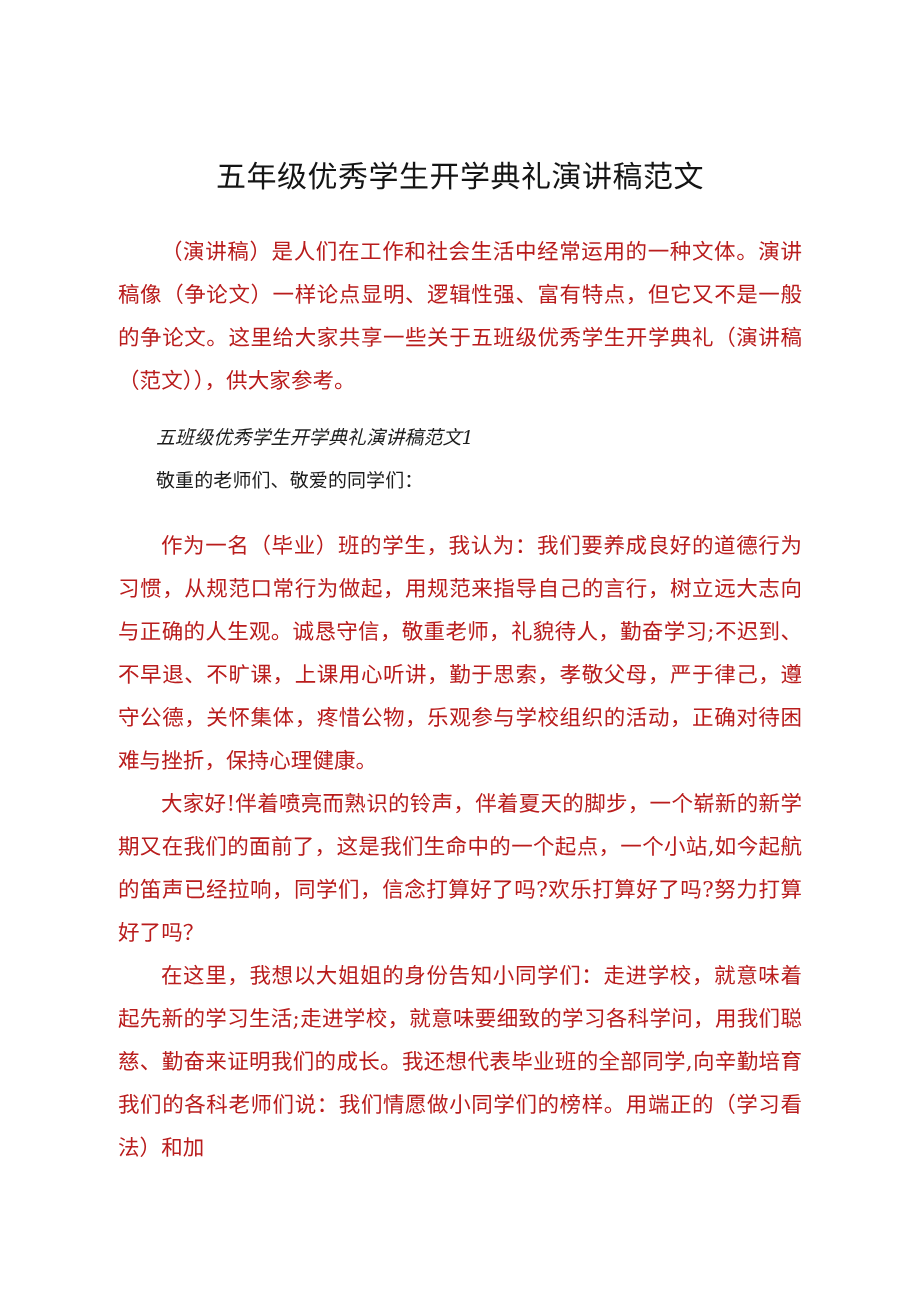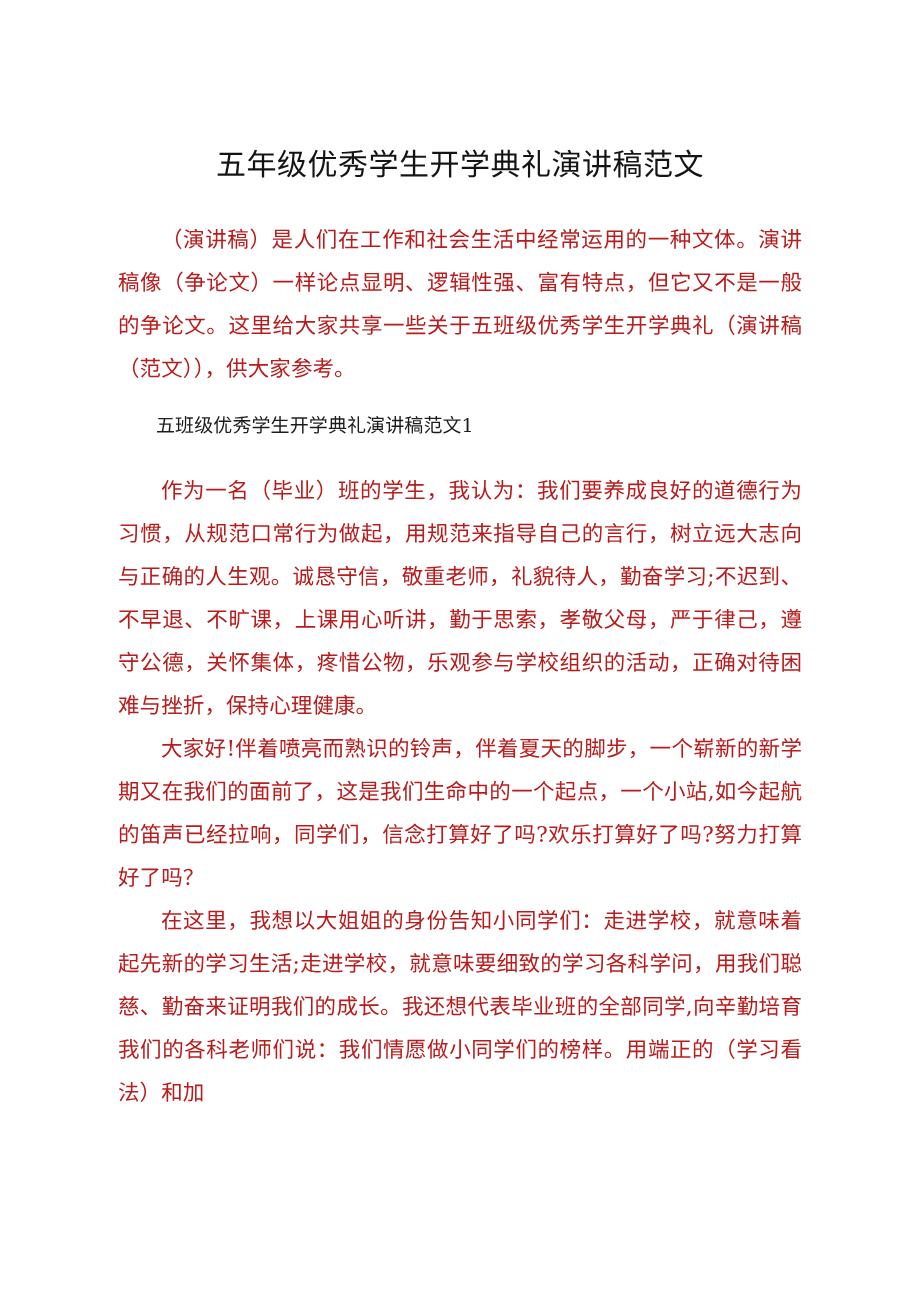--- a/index.html
+++ b/index.html
@@ -23,21 +23,21 @@
     left: 0;
     top: 0;
     width: 920px;
     height: 1301px;
     background: #ffffff;
   }
 
   .content {
     position: absolute;
     left: 118px;
-    top: 0;
+    top: 12px;
     width: 684px;
   }
 
   
   .doc-title {
     margin: 0;
     padding: 0;
     font-size: 30px;
     font-weight: 400;
     line-height: 1.25;
@@ -82,36 +82,38 @@
     line-height: 43px;
     text-indent: 2em;
     text-align: left;
     color: #1c1c1c;
     letter-spacing: 0.1px;
     white-space: nowrap;
   }
 
   p.subline.first {
     margin-top: 14px;
+    font-style: italic;
   }
 </style>
 </head>
 <body>
 
 <div class="page">
   <div class="content">
 
     <h1 class="doc-title">五年级优秀学生开学典礼演讲稿范文</h1>
 
     <div class="body-block">
 
       <p class="para">（演讲稿）是人们在工作和社会生活中经常运用的一种文体。演讲稿像（争论文）一样论点显明、逻辑性强、富有特点，但它又不是一般的争论文。这里给大家共享一些关于五班级优秀学生开学典礼（演讲稿（范文）），供大家参考。</p>
 
       <p class="subline first">五班级优秀学生开学典礼演讲稿范文1</p>
 
+      <p class="subline">敬重的老师们、敬爱的同学们：</p>
 
       <p class="para spaced">作为一名（毕业）班的学生，我认为：我们要养成良好的道德行为习惯，从规范口常行为做起，用规范来指导自己的言行，树立远大志向与正确的人生观。诚恳守信，敬重老师，礼貌待人，勤奋学习;不迟到、不早退、不旷课，上课用心听讲，勤于思索，孝敬父母，严于律己，遵守公德，关怀集体，疼惜公物，乐观参与学校组织的活动，正确对待困难与挫折，保持心理健康。</p>
 
       <p class="para">大家好!伴着喷亮而熟识的铃声，伴着夏天的脚步，一个崭新的新学期又在我们的面前了，这是我们生命中的一个起点，一个小站,如今起航的笛声已经拉响，同学们，信念打算好了吗?欢乐打算好了吗?努力打算好了吗？</p>
 
       <p class="para spaced">在这里，我想以大姐姐的身份告知小同学们：走进学校，就意味着起先新的学习生活;走进学校，就意味要细致的学习各科学问，用我们聪慈、勤奋来证明我们的成长。我还想代表毕业班的全部同学,向辛勤培育我们的各科老师们说：我们情愿做小同学们的榜样。用端正的（学习看法）和加</p>
 
     </div>
   </div>
 </div>

